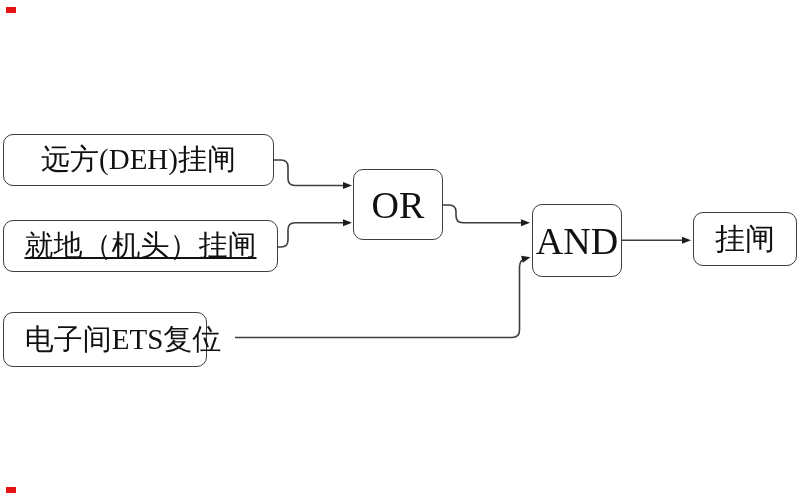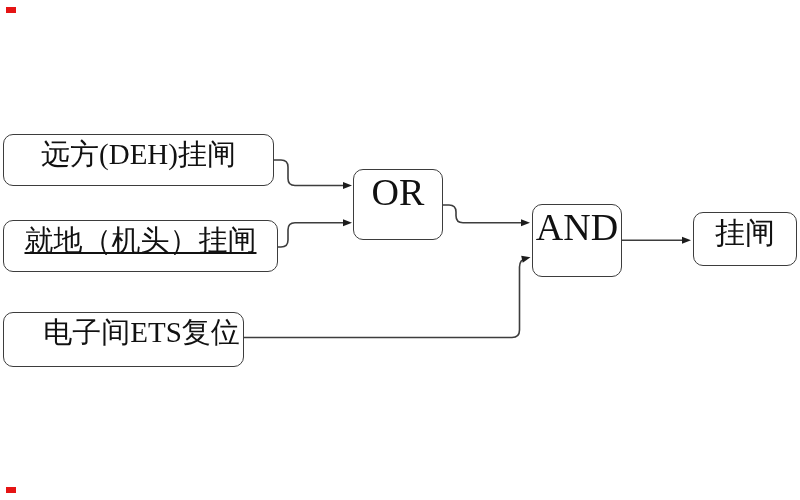--- a/index.html
+++ b/index.html
@@ -15,20 +15,21 @@
     overflow: hidden;
     font-family: "Liberation Serif", "DejaVu Serif", serif;
   }
   .node {
     position: absolute;
     box-sizing: border-box;
     border: 1.7px solid #3d3d3d;
     border-radius: 10px;
     background: #ffffff;
     display: flex;
+    align-items: center;
     justify-content: center;
     color: #111111;
     white-space: nowrap;
     z-index: 2;
   }
   .node.input  { font-size: 29px; }
   .node.gate   { font-size: 38px; }
   .node.output { font-size: 30px; }
   #wires {
     position: absolute;
@@ -89,21 +90,21 @@
   </svg>
 
   <div class="node input" style="left:3px; top:134px; width:271px; height:52px;">
     <span>远方(DEH)挂闸</span>
   </div>
 
   <div class="node input" style="left:3px; top:220px; width:275px; height:52px;text-decoration:underline;">
     <span>就地（机头）挂闸</span>
   </div>
 
-  <div class="node input" style="left:3px; top:312px; width:241px; height:55px;padding-left:36px;">
+  <div class="node input" style="left:3px; top:312px; width:204px; height:55px;padding-left:36px;">
     <span>电子间ETS复位</span>
   </div>
 
   <div class="node gate" style="left:353px; top:169px; width:90px; height:71px;">
     <span>OR</span>
   </div>
 
   <div class="node output" style="left:693px; top:212px; width:104px; height:54px;">
     <span>挂闸</span>
   </div>

